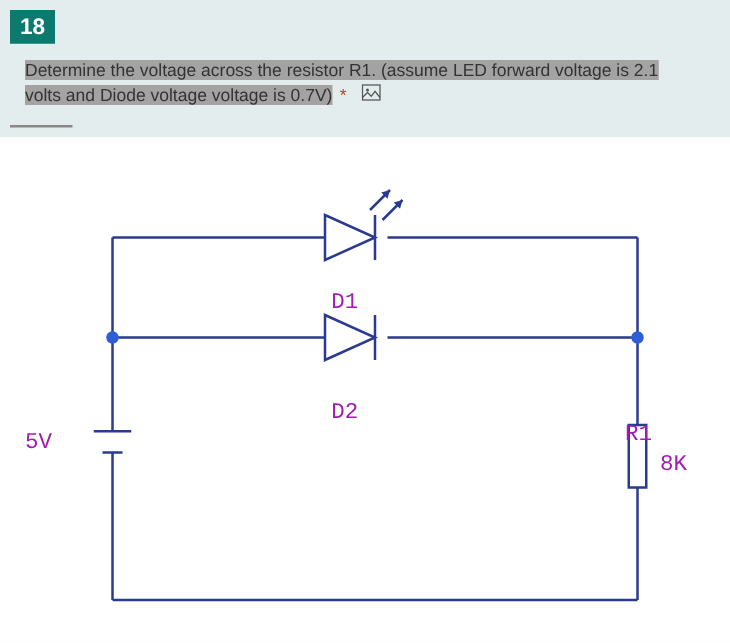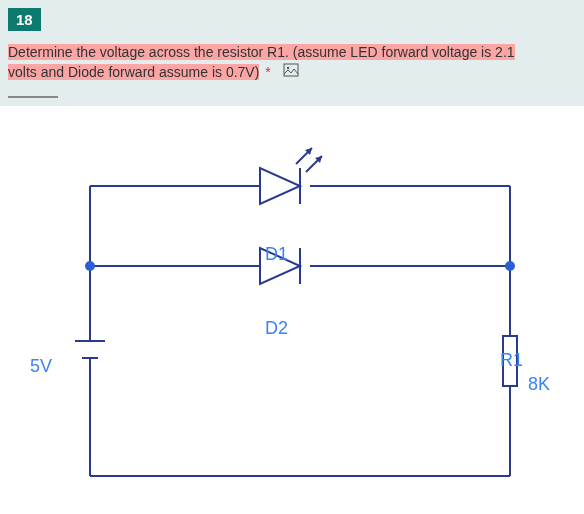--- a/index.html
+++ b/index.html
@@ -11,33 +11,34 @@
       position: relative;
     }
     .header {
       background: #e4edee;
       padding: 8px;
     }
     .question-number {
       display: inline-block;
       background: #0d7a6f;
       color: white;
-      font-size: 15px;
+      font-size: 18px;
       font-weight: bold;
       padding: 3px 8px;
       margin-bottom: 10px;
     }
     .question-text {
       font-size: 14px;
       color: #333;
       line-height: 1.4;
       padding: 2px 0 6px 0;
     }
     .question-text .highlighted {
-      background: #fca5a5;
+      background: #a3a3a3;
+      margin-left: 12px;
     }
     .asterisk {
       color: #d93025;
       margin-left: 2px;
     }
     .img-icon {
       display: inline-block;
       margin-left: 8px;
       vertical-align: middle;
     }
@@ -54,33 +55,32 @@
       background: white;
     }
     .circuit-svg {
       position: absolute;
       top: 0;
       left: 0;
     }
     .label {
       position: absolute;
       font-size: 18px;
-      color: #3b82f6;
-      font-family: Liberation Sans, sans-serif;
-      margin-top: 16px;
+      color: #a21caf;
+      font-family: Liberation Mono, monospace;
     }
   </style>
 </head>
 <body>
 
 <div class="header">
   <div class="question-number">18</div>
   <div class="question-text">
     <span class="highlighted">Determine the voltage across the resistor R1. (assume LED forward voltage is 2.1</span><br>
-    <span class="highlighted">volts and Diode forward assume is 0.7V)</span>
+    <span class="highlighted">volts and Diode voltage voltage is 0.7V)</span>
     <span class="asterisk">*</span>
     <span class="img-icon">
       <svg width="18" height="16" viewBox="0 0 18 16">
         <rect x="1" y="1" width="14" height="12" fill="none" stroke="#555" stroke-width="1"></rect>
         <circle cx="5" cy="5" r="1.2" fill="#555"></circle>
         <path d="M1 11 L5 7 L8 10 L11 6 L15 11" fill="none" stroke="#555" stroke-width="1"></path>
       </svg>
     </span>
   </div>
   <div class="underline-strip"></div>
@@ -121,18 +121,18 @@
     <line x1="310" y1="160" x2="510" y2="160" stroke="#2a3a8f" stroke-width="2"></line>
 
     <polygon points="260,142 260,178 300,160" fill="none" stroke="#2a3a8f" stroke-width="2"></polygon>
     <line x1="300" y1="142" x2="300" y2="178" stroke="#2a3a8f" stroke-width="2"></line>
 
     <circle cx="90" cy="160" r="5" fill="#2c5fd6"></circle>
     <circle cx="510" cy="160" r="5" fill="#2c5fd6"></circle>
 
   </svg>
 
-  <div class="label" style="left:30px; top:234px;">5V</div>
+  <div class="label" style="left:20px; top:234px;">5V</div>
   <div class="label" style="left:265px; top:122px;">D1</div>
-  <div class="label" style="left:265px; top:196px;">D2</div>
+  <div class="label" style="left:265px; top:210px;">D2</div>
   <div class="label" style="left:500px; top:228px;">R1</div>
   <div class="label" style="left:528px; top:252px;">8K</div>
 </div>
 
 </body></html>

